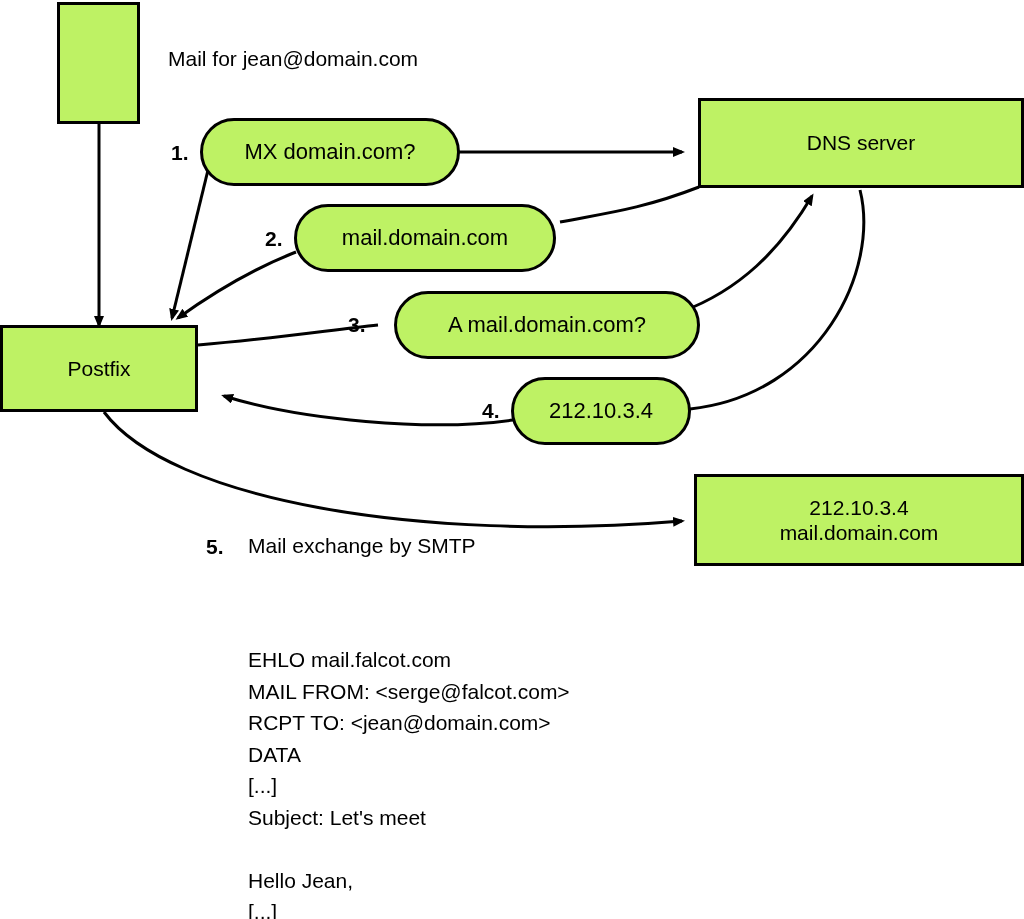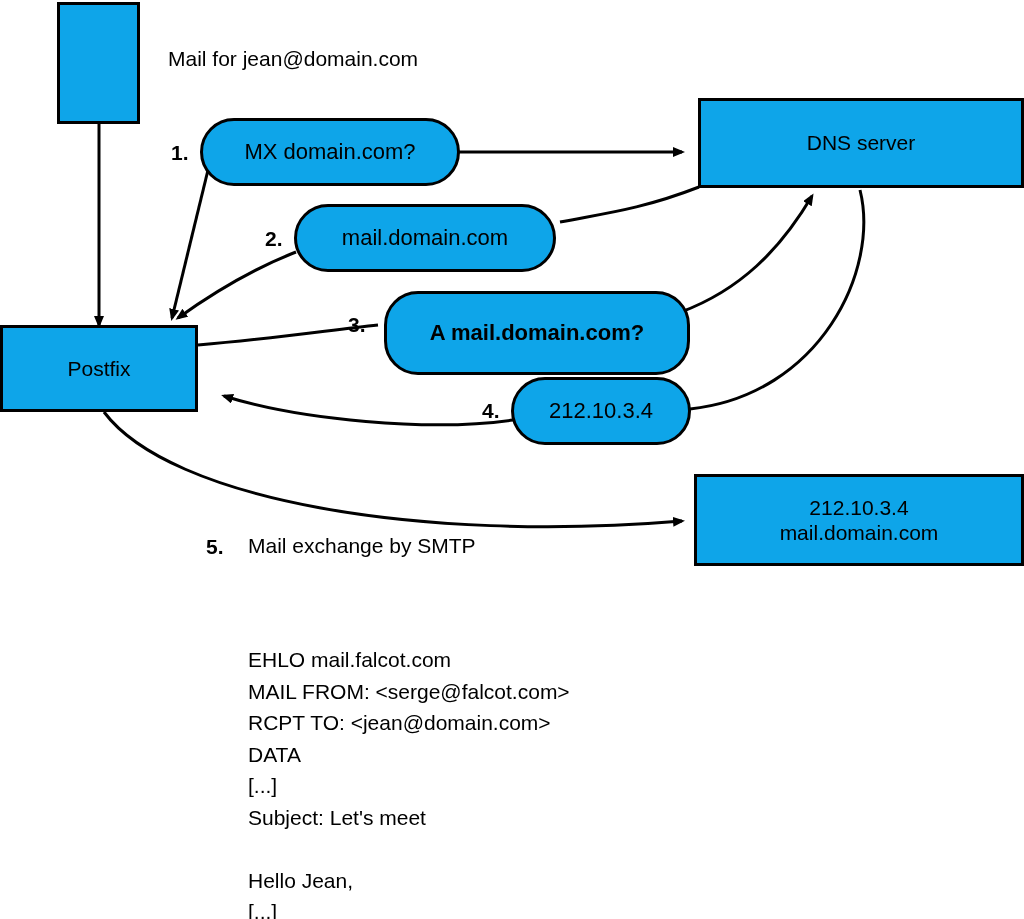--- a/index.html
+++ b/index.html
@@ -25,21 +25,21 @@
     width: 1024px;
     height: 919px;
   }
   .node {
     position: absolute;
     box-sizing: border-box;
     display: flex;
     align-items: center;
     justify-content: center;
     text-align: center;
-    background: #0ea5e9;
+    background: #bef264;
     border: 3px solid #000000;
     font-size: 21px;
     line-height: 1.2;
     white-space: pre-line;
   }
   .rect-node {
     border-radius: 0;
   }
   .bubble {
     border-radius: 34px;
@@ -100,21 +100,21 @@
 
   <div class="node rect-node" style="left:0px; top:325px; width:198px; height:87px;">Postfix</div>
 
   <div class="node rect-node" style="left:694px; top:474px; width:330px; height:92px;">212.10.3.4
 mail.domain.com</div>
 
   <div class="node bubble" style="left:200px; top:118px; width:260px; height:68px;">MX domain.com?</div>
 
   <div class="node bubble" style="left:294px; top:204px; width:262px; height:68px;">mail.domain.com</div>
 
-  <div class="node bubble" style="left:384px; top:291px; width:306px; height:84px;font-weight:bold;">A mail.domain.com?</div>
+  <div class="node bubble" style="left:394px; top:291px; width:306px; height:68px;">A mail.domain.com?</div>
 
   <div class="node bubble" style="left:511px; top:377px; width:180px; height:68px;">212.10.3.4</div>
 
   <div class="step-num" style="left:171px; top:141px;">1.</div>
   <div class="step-num" style="left:265px; top:227px;">2.</div>
   <div class="step-num" style="left:348px; top:313px;">3.</div>
   <div class="step-num" style="left:482px; top:399px;">4.</div>
   <div class="step-num" style="left:206px; top:535px;">5.</div>
 
   <div class="label" style="left:248px; top:533px;">Mail exchange by SMTP</div>

